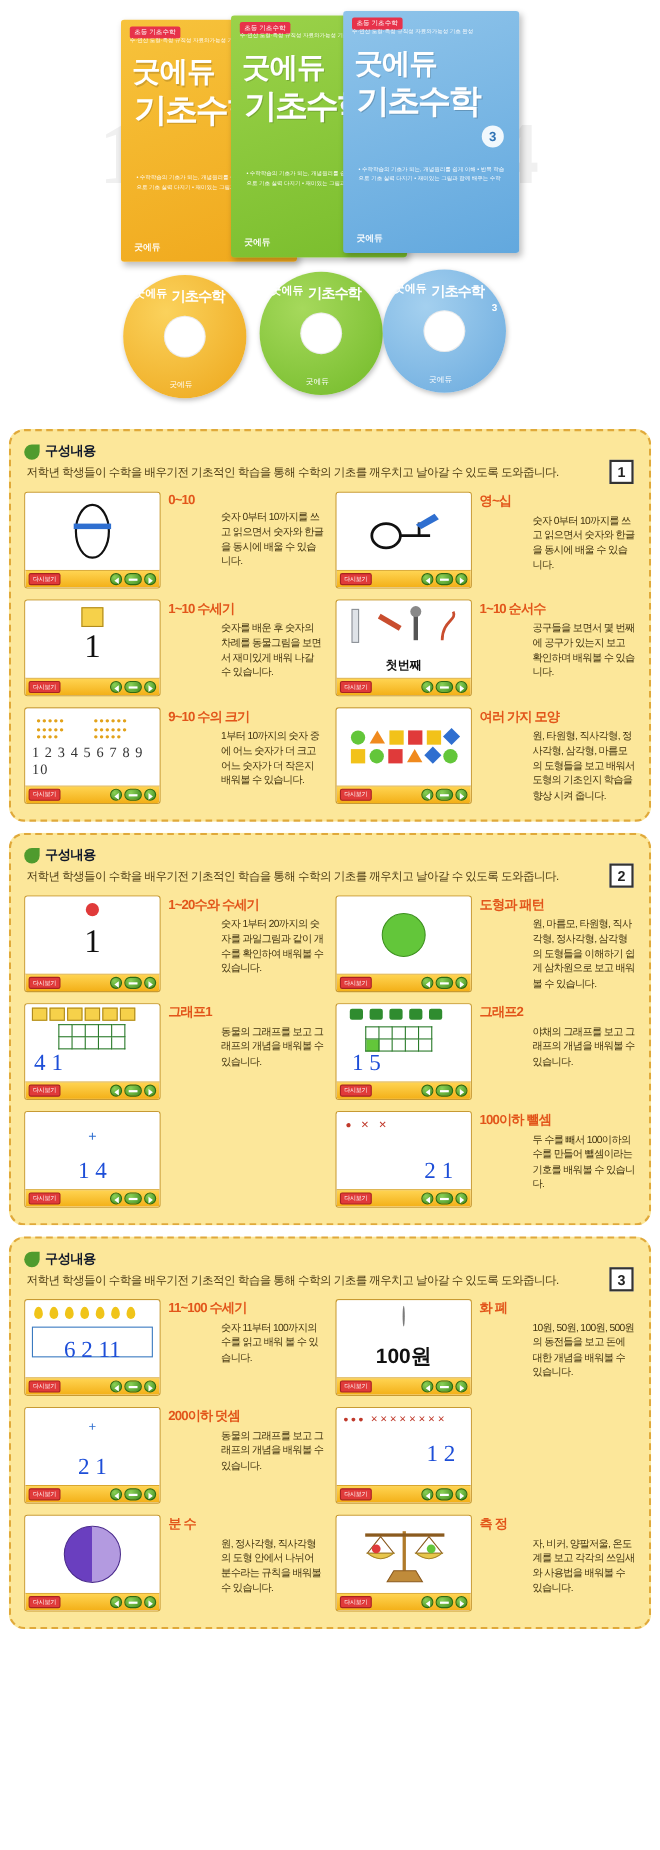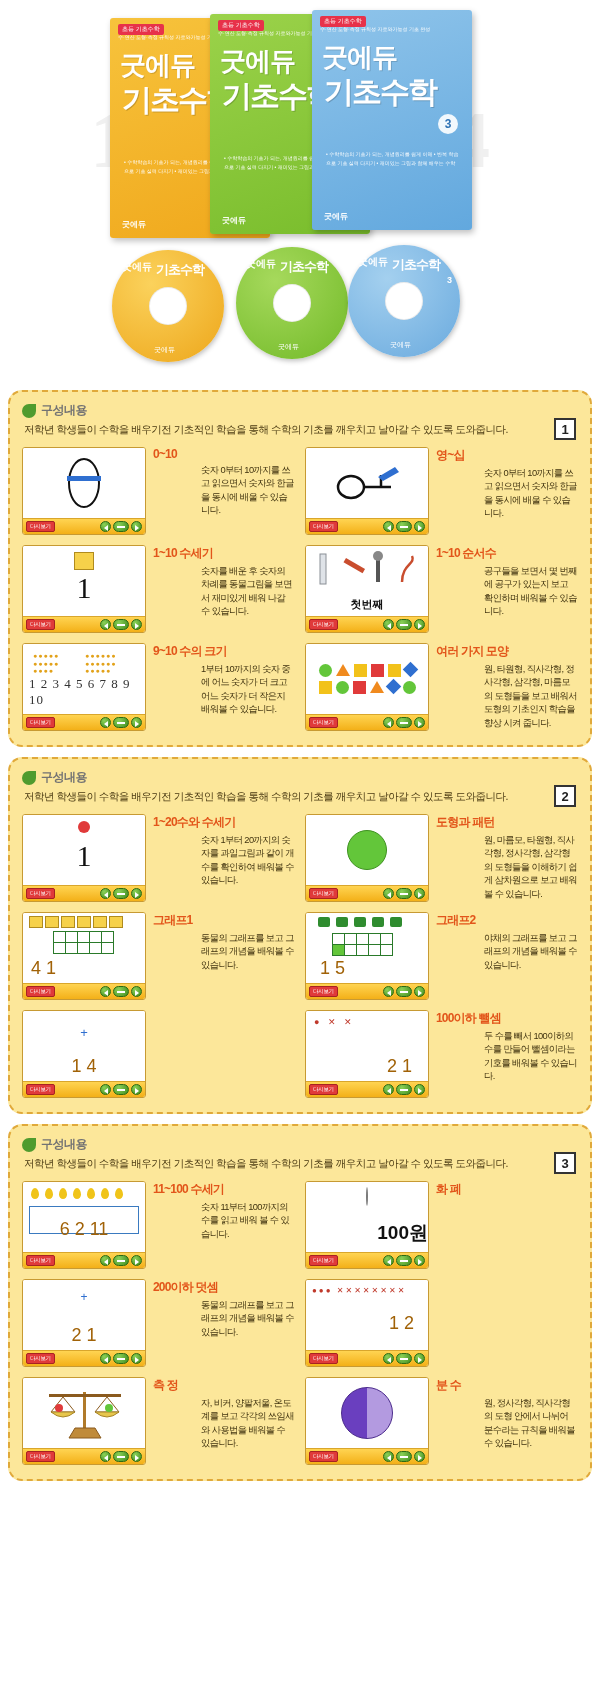--- a/index.html
+++ b/index.html
@@ -163,21 +163,21 @@
   }
   .leaf-icon {
     width: 14px; height: 14px;
     background: #4f9b2e;
     border-radius: 50% 0 50% 50%;
     display: inline-block;
   }
   .sec-head-title {
     font-size: 12px;
     font-weight: bold;
-    color: #737373;
+    color: #0f172a;
     letter-spacing: -0.5px;
   }
   .sec-desc {
     font-size: 10.5px;
     color: #4a3a12;
     letter-spacing: -0.5px;
     margin-bottom: 10px;
     padding-left: 2px;
   }
   .sec-num {
@@ -287,21 +287,21 @@
   .big-num { font-size: 30px; font-family: "Liberation Serif", serif; color:#111; }
   .row-shapes { display:flex; gap:4px; flex-wrap:wrap; width:104px; justify-content:center; }
   .sq { width:13px; height:13px; }
   .ci { width:13px; height:13px; border-radius:50%; }
   .tr { width:0; height:0; border-left:7px solid transparent; border-right:7px solid transparent; border-bottom:12px solid #f08a1e; }
   .di { width:11px; height:11px; background:#2f6fd0; transform:rotate(45deg); }
   .digits-row { font-family:"Liberation Serif", serif; font-size:13px; letter-spacing:1px; }
   .dots { font-size:7px; color:#e2a21a; line-height:1.1; letter-spacing:1px; }
   .tbl { border-collapse:collapse; }
   .tbl td { border:1px solid #2a7a2a; width:12px; height:11px; }
-  .hand-num { font-family:Liberation Sans, sans-serif; font-size:18px; color:#a16207; }
+  .hand-num { font-family:Liberation Serif, serif; font-size:21px; color:#1d4ed8; }
   .green-circle { width:40px; height:40px; border-radius:50%; background:#63c63a; border:1px solid #3e9120; }
   .coin { width:26px; height:26px; border-radius:50%; background:radial-gradient(circle at 35% 30%,#d8d8d8,#9a9a9a); border:1px solid #7b7b7b; }
   .pie {
     width:52px; height:52px; border-radius:50%;
     background: linear-gradient(90deg,#6a3fbf 50%, #b39ae0 50%);
     border:1px solid #4a2a8c;
   }
   .drop { width:8px; height:11px; background:#f0c419; border-radius:50% 50% 50% 50%/60% 60% 40% 40%; }
   .spacer { height:10px; }
 </style>
@@ -764,33 +764,34 @@
           <div class="card-desc">숫자 11부터 100까지의 수를 읽고 배워 볼 수 있습니다.</div>
         </div>
       </div>
 
       <div class="card">
         <div class="shot">
           <div class="shot-canvas">
             <div style="position:absolute;top:6px;left:50%;transform:translateX(-50%);">
               <span class="coin"></span>
             </div>
-            <div style="position:absolute;bottom:6px;left:0;right:0;text-align:right;font-size:19px;font-weight:bold;color:#111;">100원</div>
+            <div style="position:absolute;bottom:6px;left:0;right:0;text-align:center;font-size:19px;font-weight:bold;color:#111;">100원</div>
           </div>
           <div class="shot-bar">
             <span class="btn-red">다시보기</span>
             <span class="nav-btns">
               <span class="nav-circ left"></span>
               <span class="nav-circ wide"></span>
               <span class="nav-circ"></span>
             </span>
           </div>
         </div>
         <div class="card-text">
           <div class="card-title">화 폐</div>
+          <div class="card-desc">10원, 50원, 100원, 500원의 동전들을 보고 돈에 대한 개념을 배워볼 수 있습니다.</div>
         </div>
       </div>
 
       <div class="card">
         <div class="shot">
           <div class="shot-canvas">
             <div style="position:absolute;top:10px;left:0;right:0;text-align:center;font-size:12px;color:#2f6fd0;">+</div>
             <div style="position:absolute;bottom:4px;left:0;right:0;text-align:center;" class="hand-num">2      1</div>
           </div>
           <div class="shot-bar">
@@ -815,20 +816,42 @@
             <div style="position:absolute;bottom:16px;right:14px;" class="hand-num">1    2</div>
           </div>
           <div class="shot-bar">
             <span class="btn-red">다시보기</span>
             <span class="nav-btns">
               <span class="nav-circ left"></span>
               <span class="nav-circ wide"></span>
               <span class="nav-circ"></span>
             </span>
           </div>
+        </div>
+      </div>
+
+      <div class="card">
+        <div class="shot">
+          <div class="shot-canvas">
+            <div class="c-center">
+              <span class="pie"></span>
+            </div>
+          </div>
+          <div class="shot-bar">
+            <span class="btn-red">다시보기</span>
+            <span class="nav-btns">
+              <span class="nav-circ left"></span>
+              <span class="nav-circ wide"></span>
+              <span class="nav-circ"></span>
+            </span>
+          </div>
+        </div>
+        <div class="card-text">
+          <div class="card-title">분 수</div>
+          <div class="card-desc">원, 정사각형, 직사각형의 도형 안에서 나뉘어 분수라는 규칙을 배워볼 수 있습니다.</div>
         </div>
       </div>
 
       <div class="card">
         <div class="shot">
           <div class="shot-canvas">
             <svg width="124" height="68" viewBox="0 0 124 68">
               <rect x="60" y="14" width="3" height="36" fill="#b07a2a"></rect>
               <rect x="26" y="16" width="72" height="3" fill="#8a5a1e"></rect>
               <path d="M40 19 L28 34 H52 Z" fill="none" stroke="#8a5a1e" stroke-width="1"></path>
@@ -848,39 +871,17 @@
               <span class="nav-circ"></span>
             </span>
           </div>
         </div>
         <div class="card-text">
           <div class="card-title">측 정</div>
           <div class="card-desc">자, 비커, 양팔저울, 온도계를 보고 각각의 쓰임새와 사용법을 배워볼 수 있습니다.</div>
         </div>
       </div>
 
-      <div class="card">
-        <div class="shot">
-          <div class="shot-canvas">
-            <div class="c-center">
-              <span class="pie"></span>
-            </div>
-          </div>
-          <div class="shot-bar">
-            <span class="btn-red">다시보기</span>
-            <span class="nav-btns">
-              <span class="nav-circ left"></span>
-              <span class="nav-circ wide"></span>
-              <span class="nav-circ"></span>
-            </span>
-          </div>
-        </div>
-        <div class="card-text">
-          <div class="card-title">분 수</div>
-          <div class="card-desc">원, 정사각형, 직사각형의 도형 안에서 나뉘어 분수라는 규칙을 배워볼 수 있습니다.</div>
-        </div>
-      </div>
-
     </div>
   </div>
 
   <div class="spacer"></div>
 </div>
 
 </body></html>

